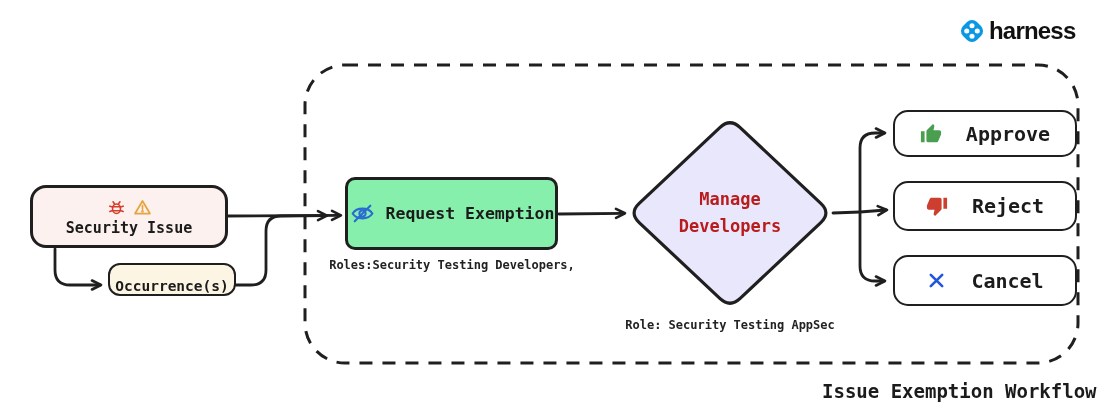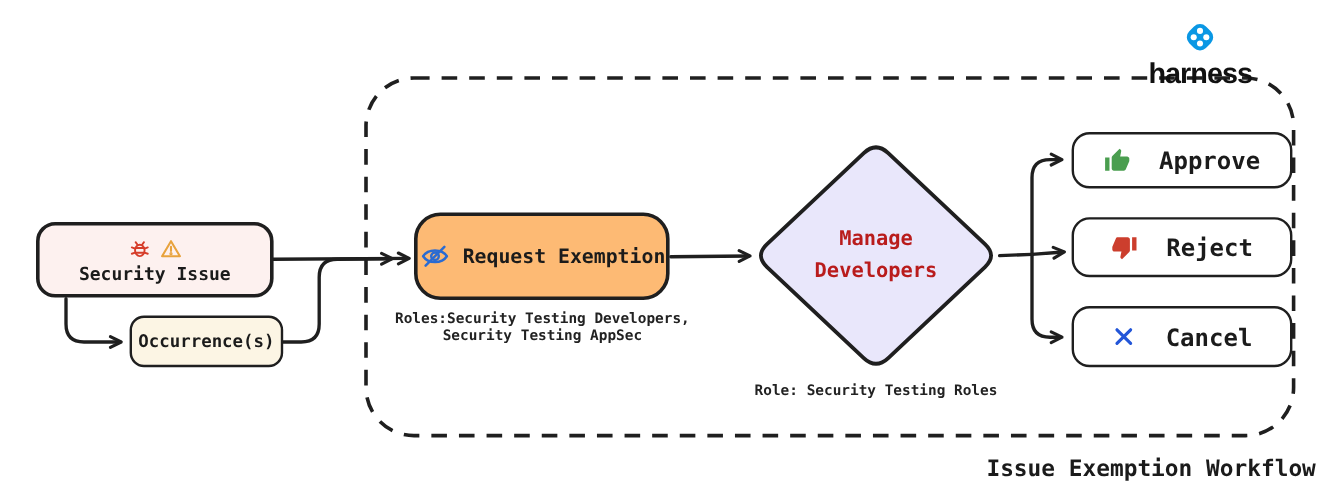--- a/index.html
+++ b/index.html
@@ -31,30 +31,31 @@
   .sec-box {
     left: 30px; top: 185px; width: 198px; height: 63px;
     border-width: 3.2px; border-radius: 16px;
     background: #fdf1ef;
     flex-direction: column; gap: 2px; padding-top: 2px;
   }
   .sec-icons { display: flex; gap: 7px; align-items: center; }
   .sec-box .node-label { font-size: 15px; }
 
   .occ-box {
-    left: 108px; top: 263px; width: 128px; height: 43px;
+    left: 108px; top: 263px; width: 128px; height: 33px;
     border-width: 2.6px; border-radius: 12px;
     background: #fcf5e4;
+    align-items: flex-end;
   }
   .occ-box .node-label { font-size: 14.5px; }
 
   .req-box {
     left: 345px; top: 177px; width: 213px; height: 73px;
-    border-width: 3.2px; border-radius: 22px;
-    background: #fdba74;
+    border-width: 3.2px; border-radius: 10px;
+    background: #86efac;
     gap: 10px;
   }
   .req-box .node-label { font-size: 16.5px; }
 
   .outcome {
     width: 184px; border-radius: 15px; gap: 24px;
     border-width: 2.6px;
   }
   .outcome .node-label { font-size: 20px; }
   .approve-box { left: 893px; top: 110px; height: 47px; }
@@ -74,21 +75,21 @@
   .req-roles { left: 316px; top: 259px; width: 272px; }
   .diamond-role { left: 605px; top: 319px; width: 250px; }
 
   .workflow-title {
     position: absolute; left: 786px; top: 380px;
     font-size: 19px; font-weight: 700; color: #1b1b1b; white-space: nowrap; margin-left: 36px;
   }
 
   .brand {
     position: absolute; left: 957px; top: 16px;
-    display: flex; align-items: center; gap: 2px; flex-direction: column;
+    display: flex; align-items: center; gap: 2px;
   }
   .brand-name {
     font-family: "Liberation Sans", "DejaVu Sans", sans-serif;
     font-size: 24px; font-weight: 700; letter-spacing: -0.8px; color: #111111;
   }
   .icon { display: flex; align-items: center; justify-content: center; }
 </style>
 </head>
 <body>
 
@@ -160,25 +161,25 @@
     <span class="icon">
       <svg viewBox="0 0 24 24" width="27" height="25" fill="none" stroke="#2a6bd2" stroke-width="2" stroke-linecap="round" stroke-linejoin="round">
         <path d="M2.5 12 C6.5 5.8 17.5 5.8 21.5 12 C17.5 18.2 6.5 18.2 2.5 12 Z"></path>
         <circle cx="12" cy="12" r="3"></circle>
         <path d="M4.5 19.5 L19.5 4.5"></path>
       </svg>
     </span>
     <span class="node-label">Request Exemption</span>
   </div>
 
-  <div class="small-note req-roles"><span>Roles:Security Testing Developers,</span><br><span>Security Testing AppSec</span></div>
+  <div class="small-note req-roles"><span>Roles:Security Testing Developers,</span><br></div>
 
   <div class="diamond-label"><span>Manage</span><br><span>Developers</span></div>
 
-  <div class="small-note diamond-role">Role: Security Testing Roles</div>
+  <div class="small-note diamond-role">Role: Security Testing AppSec</div>
 
   <div class="node outcome approve-box">
     <span class="icon">
       <svg viewBox="0 0 24 24" width="22" height="22">
         <path fill="#4a9e4f" d="M1 21h4V9H1v12zM23 10c0-1.1-.9-2-2-2h-6.31l.95-4.57.03-.32c0-.41-.17-.79-.44-1.06L14.17 1 7.59 7.59C7.22 7.95 7 8.45 7 9v10c0 1.1.9 2 2 2h9c.83 0 1.54-.5 1.84-1.22l3.02-7.05c.09-.23.14-.47.14-.73v-2z"></path>
       </svg>
     </span>
     <span class="node-label">Approve</span>
   </div>
 

